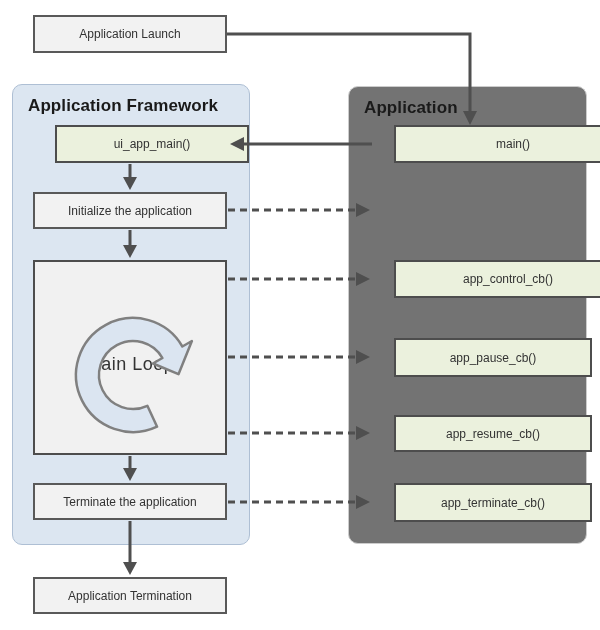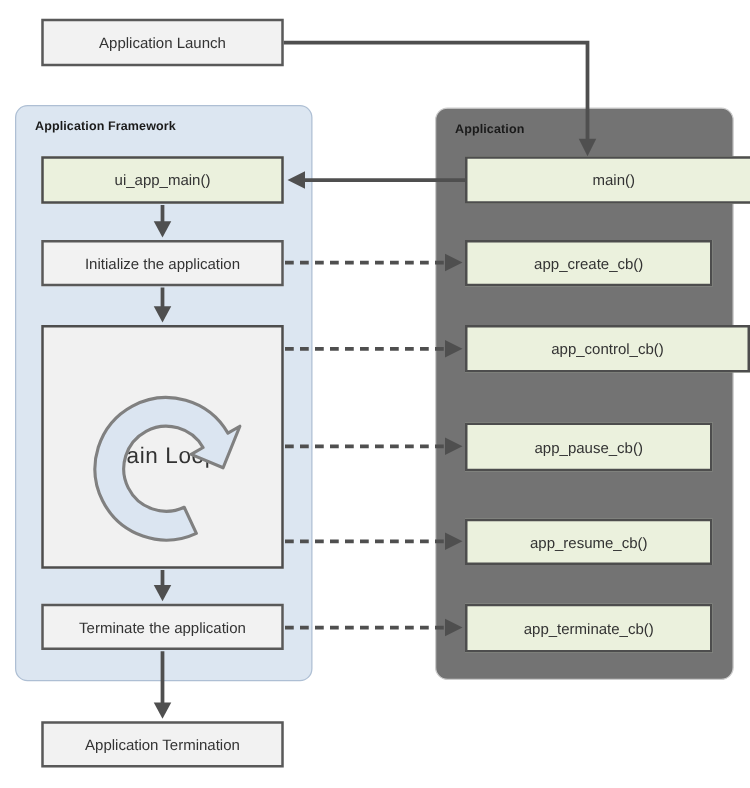--- a/index.html
+++ b/index.html
@@ -21,21 +21,21 @@
     border:1.5px solid #aebfd4;
   }
   .container.application{
     left:348px;top:86px;width:239px;height:458px;
     background:#737373;
     border:1.5px solid #cccccc;
   }
   .container-title{
     position:absolute;
     left:15px;top:11px;
-    font-size:10px;
+    font-size:17px;
     font-weight:bold;
     color:#1a1a1a;
     letter-spacing:0.1px;
   }
   .node{
     position:absolute;
     box-sizing:border-box;
     display:flex;
     align-items:center;
     justify-content:center;
@@ -45,20 +45,21 @@
   }
   .node.rounded{
     background:#f2f2f2;
     border:2px solid #595959;
     border-radius:0;
   }
   .node.callback{
     background:#ebf1dd;
     border:2px solid #4d4d4d;
     border-radius:0;
+    margin-left:22px;
   }
   .node.mainloop{
     background:#f1f1f1;
     border:2px solid #4d4d4d;
     justify-content:flex-start;
     flex-direction:column;
   }
   .mainloop-title{
     margin-top:13px;
     font-size:18px;
@@ -124,23 +125,20 @@
   </div>
 
   <div class="node rounded" style="left:33px;top:577px;width:194px;height:37px;">
     <span>Application Termination</span>
   </div>
 
   <div class="node callback" style="left:372px;top:125px;width:238px;height:38px;">
     <span>main()</span>
   </div>
 
-  <div class="node callback" style="left:372px;top:192px;width:198px;height:37px;">
-    <span>app_create_cb()</span>
-  </div>
 
   <div class="node callback" style="left:372px;top:260px;width:228px;height:38px;">
     <span>app_control_cb()</span>
   </div>
 
   <div class="node callback" style="left:372px;top:338px;width:198px;height:39px;">
     <span>app_pause_cb()</span>
   </div>
 
   <div class="node callback" style="left:372px;top:415px;width:198px;height:37px;">

